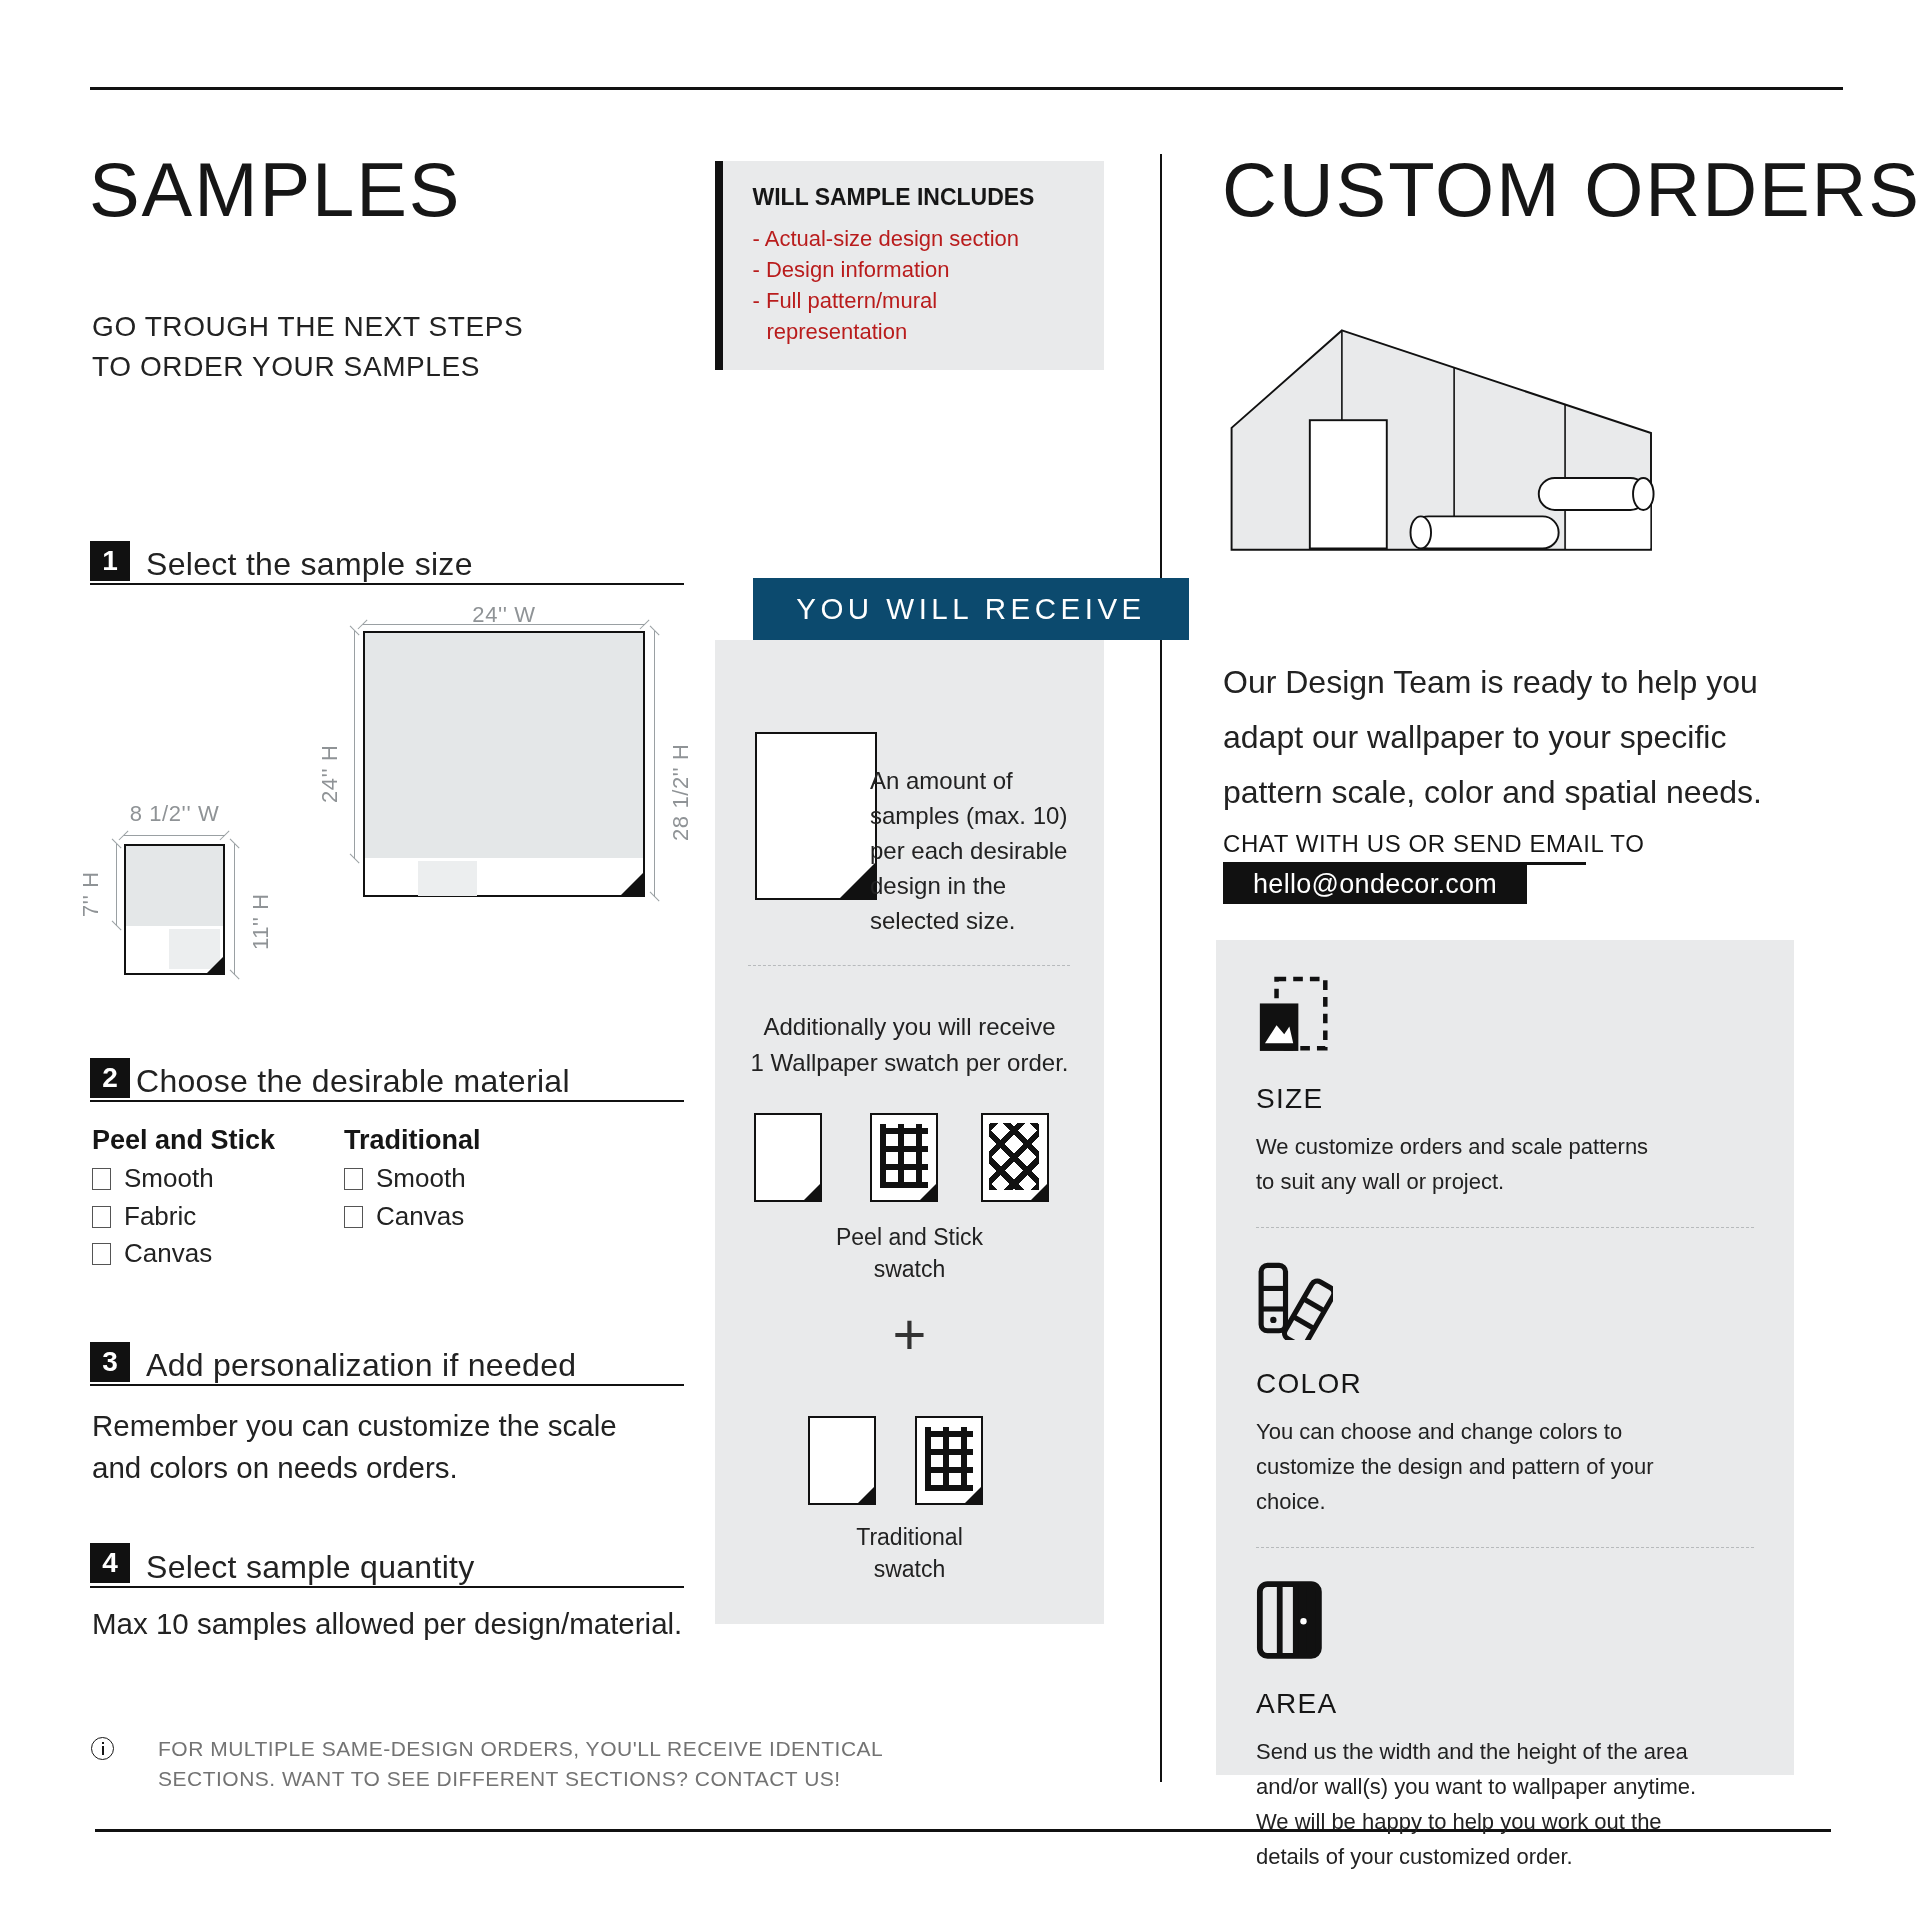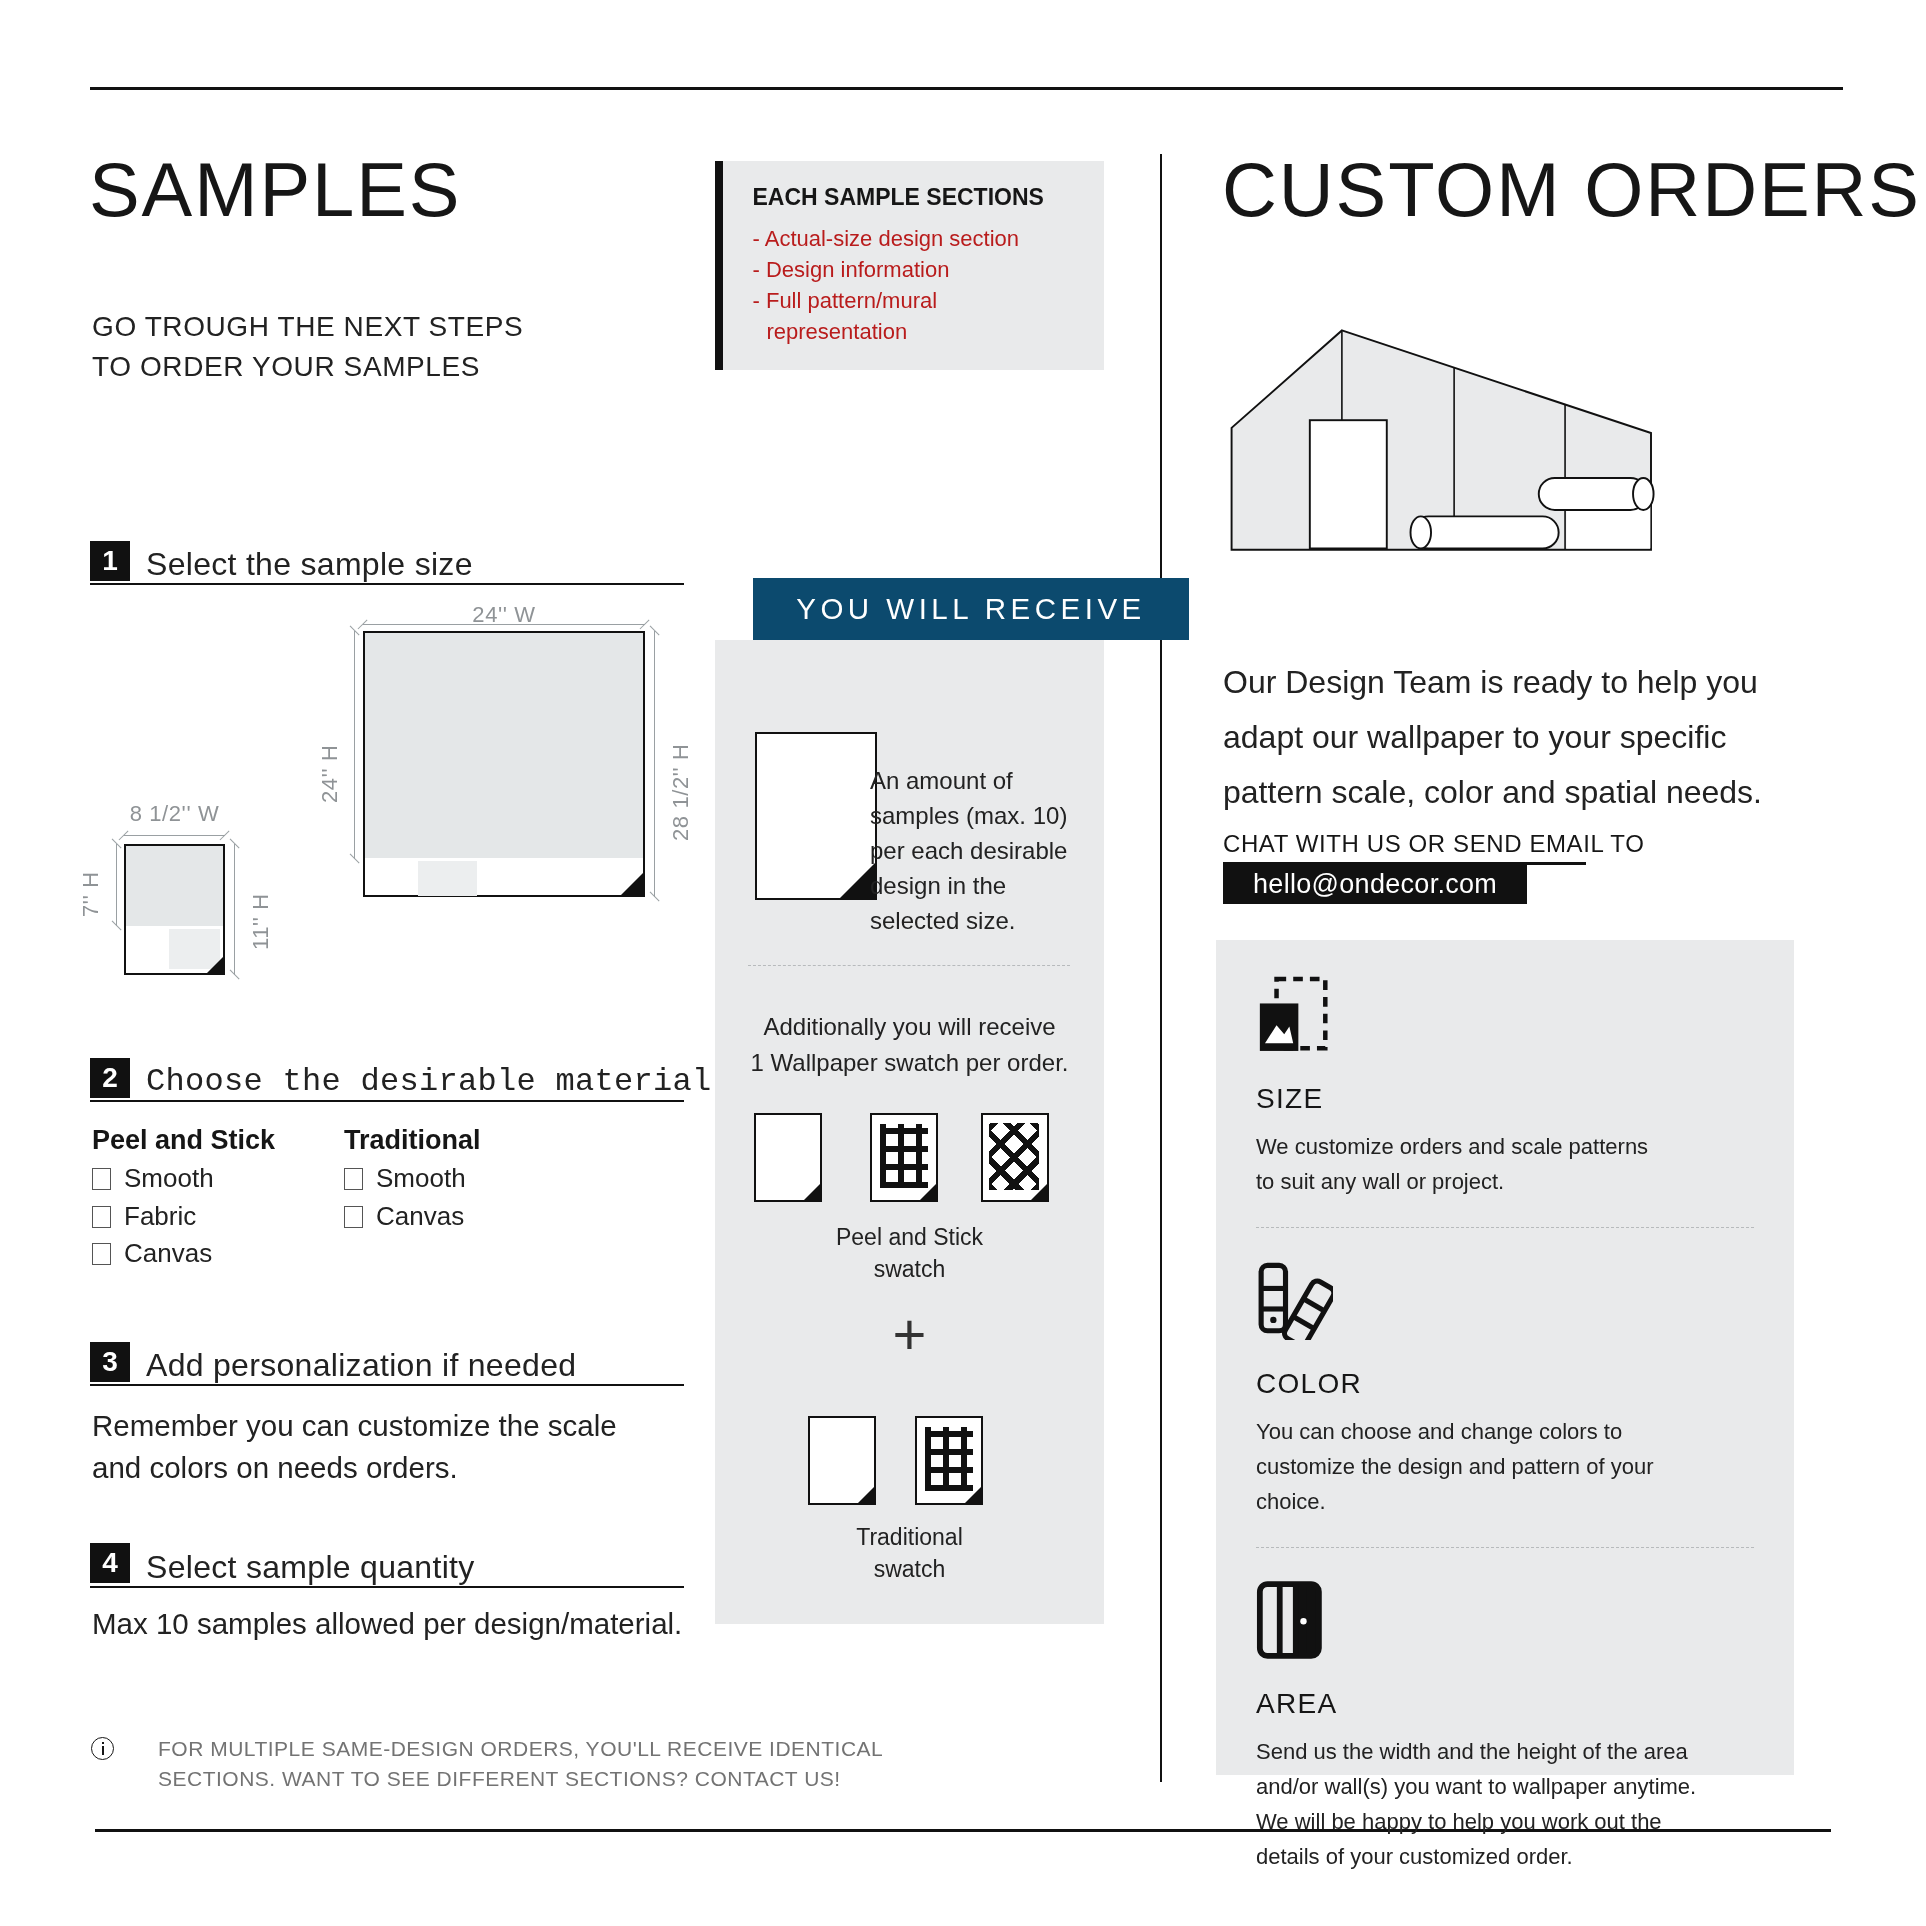--- a/index.html
+++ b/index.html
@@ -94,21 +94,21 @@
 
   <div class="rule" style="left:1160px; top:154px; width:1.9px; height:1628px;"></div>
 
   <div class="big-title" style="left:89px; top:146px;">SAMPLES</div>
   <div class="intro" style="left:92px; top:307px;">
     <div>GO TROUGH THE NEXT STEPS</div>
     <div>TO ORDER YOUR SAMPLES</div>
   </div>
 
   <div class="includes-box">
-    <div class="includes-title">EACH SAMPLE SECTIONS</div>
+    <div class="includes-title">WILL SAMPLE INCLUDES</div>
     <div class="includes-item">- Actual-size design section</div>
     <div class="includes-item">- Design information</div>
     <div class="includes-item">- Full pattern/mural</div>
     <div class="includes-item indent">representation</div>
   </div>
 
   <div class="step-badge" style="left:90px; top:541px;">1</div>
   <div class="step-label" style="left:146px; top:546px;">Select the sample size</div>
   <div class="step-underline" style="top:583px;"></div>
 
@@ -130,21 +130,21 @@
     <div class="sample-gray" style="height:225px;"></div>
     <div class="sample-inner" style="left:53px; top:228px; width:59px; height:35px;"></div>
     <div class="fold" style="border-width:0 0 22px 22px; border-color:transparent transparent #111 transparent;"></div>
   </div>
   <div class="dim-v" style="left:354px; top:631px; height:228px;"></div>
   <div class="dim-text vert" style="left:317px; top:700px; height:103px;">24'' H</div>
   <div class="dim-v" style="left:654px; top:631px; height:266px;"></div>
   <div class="dim-text vert" style="left:668px; top:693px; height:148px;">28 1/2'' H</div>
 
   <div class="step-badge" style="left:90px; top:1058px;">2</div>
-  <div class="step-label" style="left:146px; top:1063px;font-family:Liberation Mono, monospace;">Choose the desirable material</div>
+  <div class="step-label" style="left:136px; top:1063px;">Choose the desirable material</div>
   <div class="step-underline" style="top:1100px;"></div>
 
   <div class="mat-title" style="left:92px; top:1125px;">Peel and Stick</div>
   <div class="mat-title" style="left:344px; top:1125px;">Traditional</div>
 
   <div class="mat-item" style="left:92px; top:1163px;">
     <span class="checkbox"></span>
     <span>Smooth</span>
   </div>
   <div class="mat-item" style="left:92px; top:1201px;">

